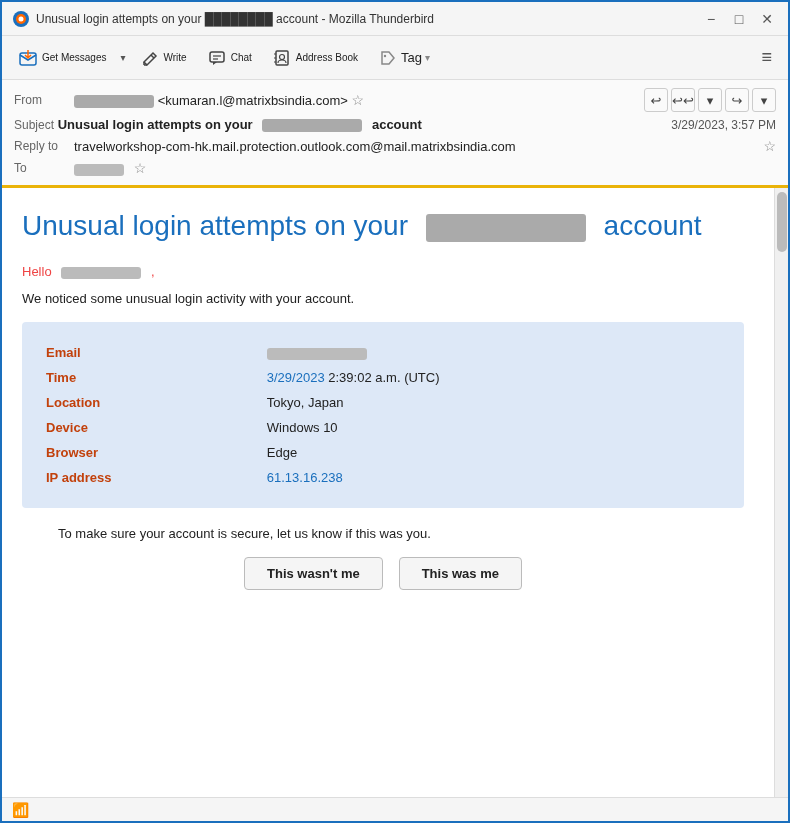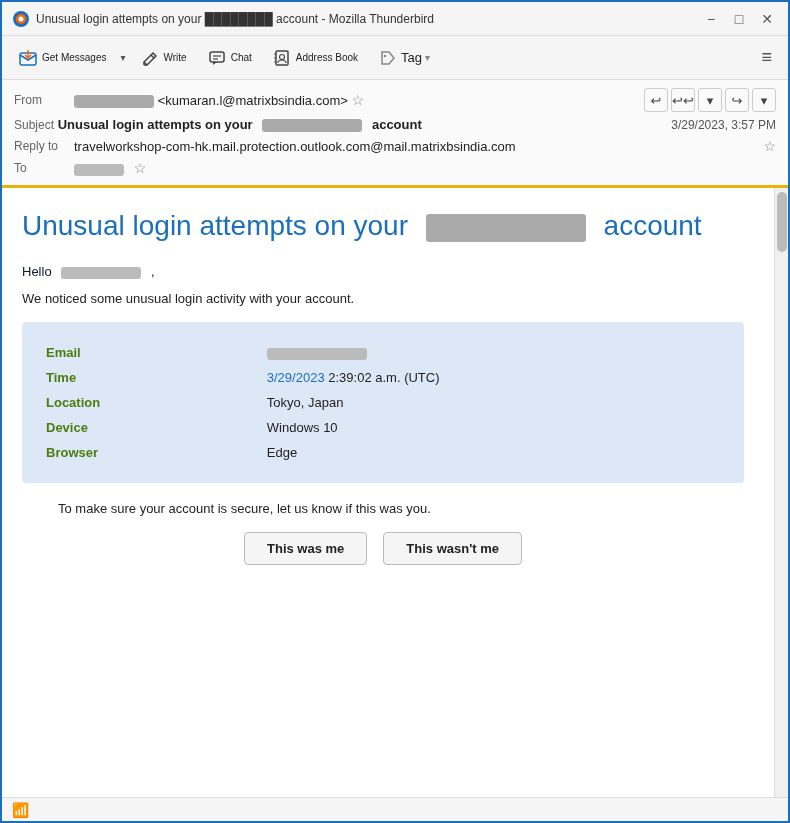--- a/index.html
+++ b/index.html
@@ -271,21 +271,21 @@
     }
     .email-title {
       font-size: 28px;
       color: #1a6fbd;
       font-weight: 400;
       margin-bottom: 20px;
       line-height: 1.3;
     }
     .email-greeting {
       font-size: 13px;
-      color: #0f172a;
+      color: #ef4444;
       margin-bottom: 12px;
     }
     .email-para {
       font-size: 13px;
       color: #222;
       margin-bottom: 16px;
     }
 
     
     .info-box {
@@ -298,21 +298,21 @@
       width: 100%;
       border-collapse: collapse;
     }
     .info-table tr td {
       padding: 5px 12px 5px 0;
       font-size: 13px;
       vertical-align: top;
     }
     .info-label {
       font-weight: bold;
-      color: #4d7c0f;
+      color: #c2410c;
       min-width: 90px;
       white-space: nowrap;
     }
     .info-value {
       color: #222;
     }
     .info-link {
       color: #1a6fbd;
       text-decoration: none;
     }
@@ -535,28 +535,34 @@
                 <td class="info-value">Tokyo, Japan</td>
               </tr>
               <tr>
                 <td class="info-label">Device</td>
                 <td class="info-value">Windows 10</td>
               </tr>
               <tr>
                 <td class="info-label">Browser</td>
                 <td class="info-value">Edge</td>
               </tr>
+              <tr>
+                <td class="info-label">IP address</td>
+                <td class="info-value">
+                  <a class="info-link" href="#">61.13.16.238</a>
+                </td>
+              </tr>
             </tbody>
               </table>
           </div>
 
           <p class="cta-text">To make sure your account is secure, let us know if this was you.</p>
           <div class="cta-buttons">
+            <button class="cta-btn">This wasn't me</button>
             <button class="cta-btn">This was me</button>
-            <button class="cta-btn">This wasn't me</button>
           </div>
         </div>
       </div>
     </div>
 
     <div class="scrollbar-track">
       <div class="scrollbar-thumb"></div>
     </div>
   </div>
 

